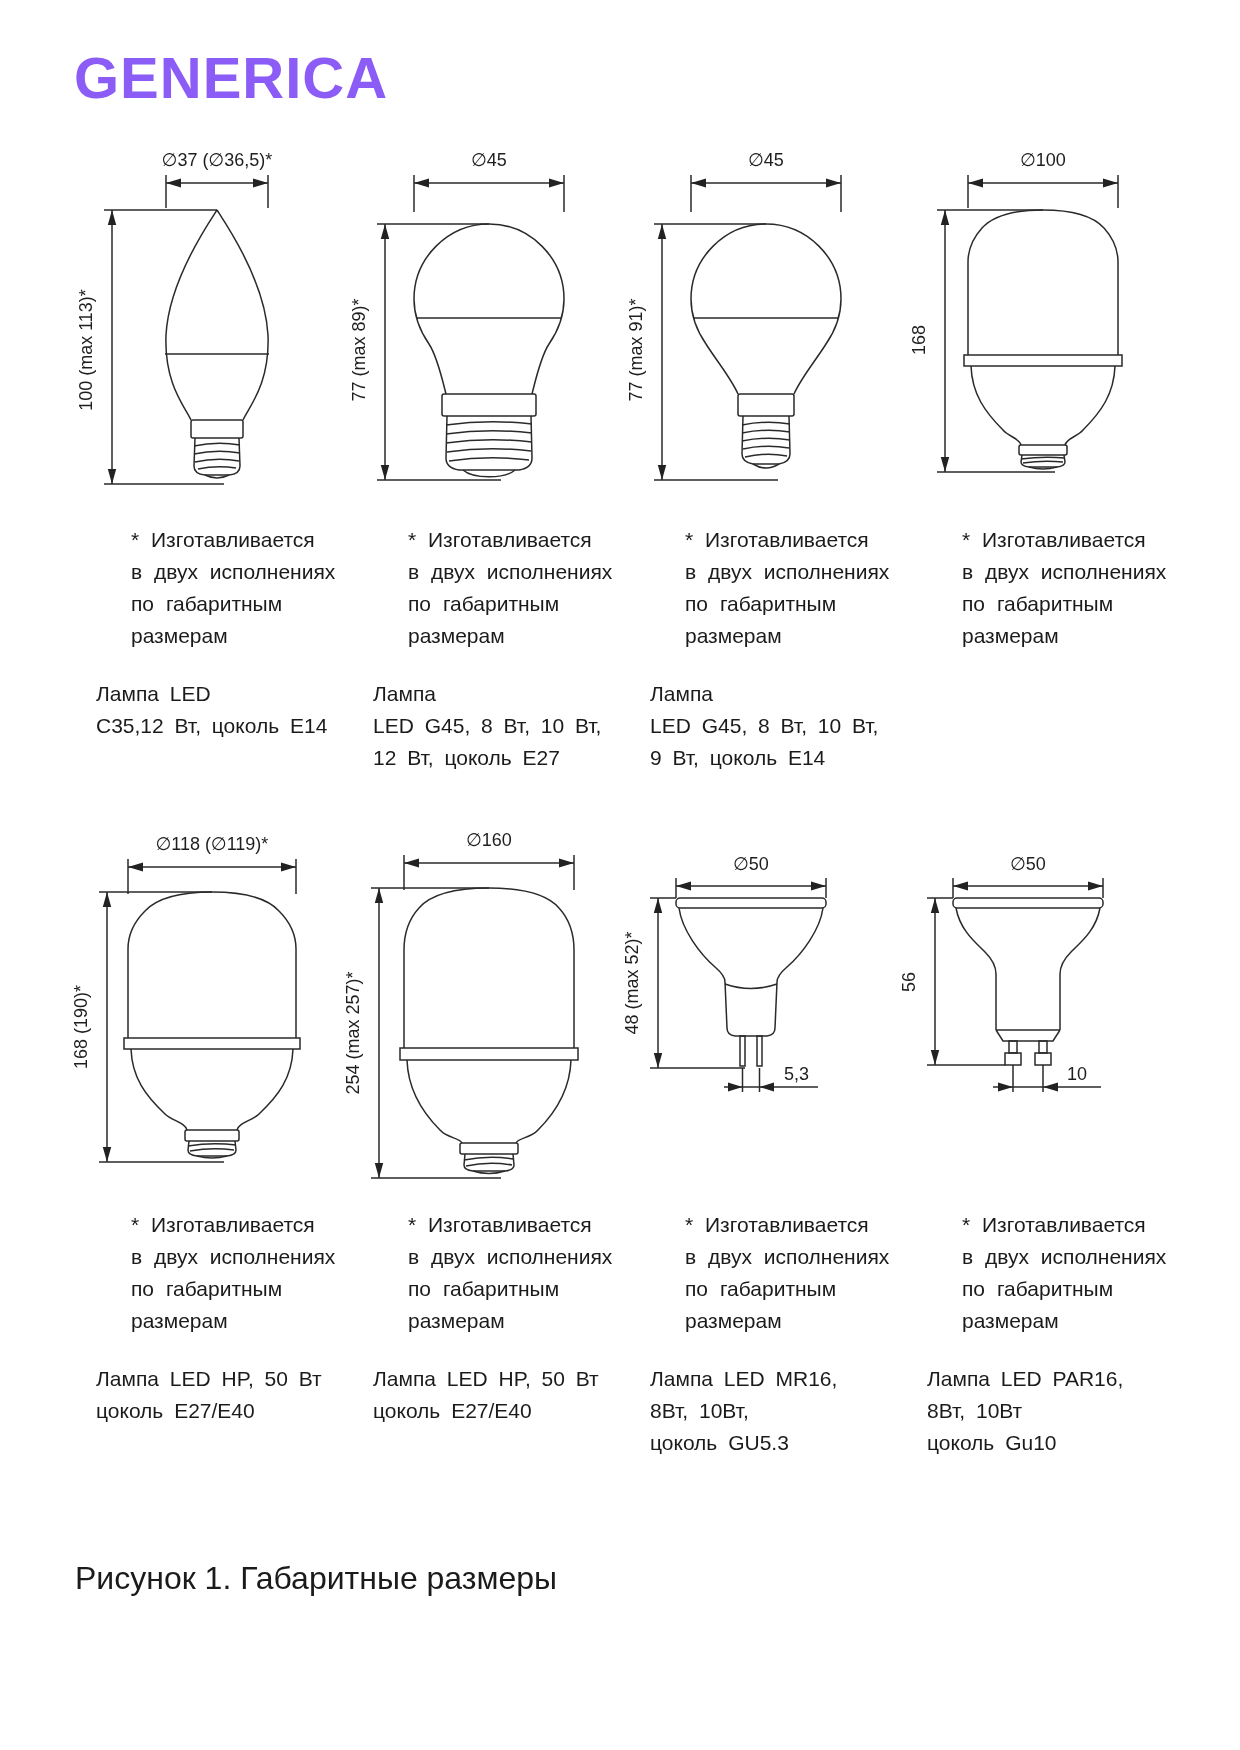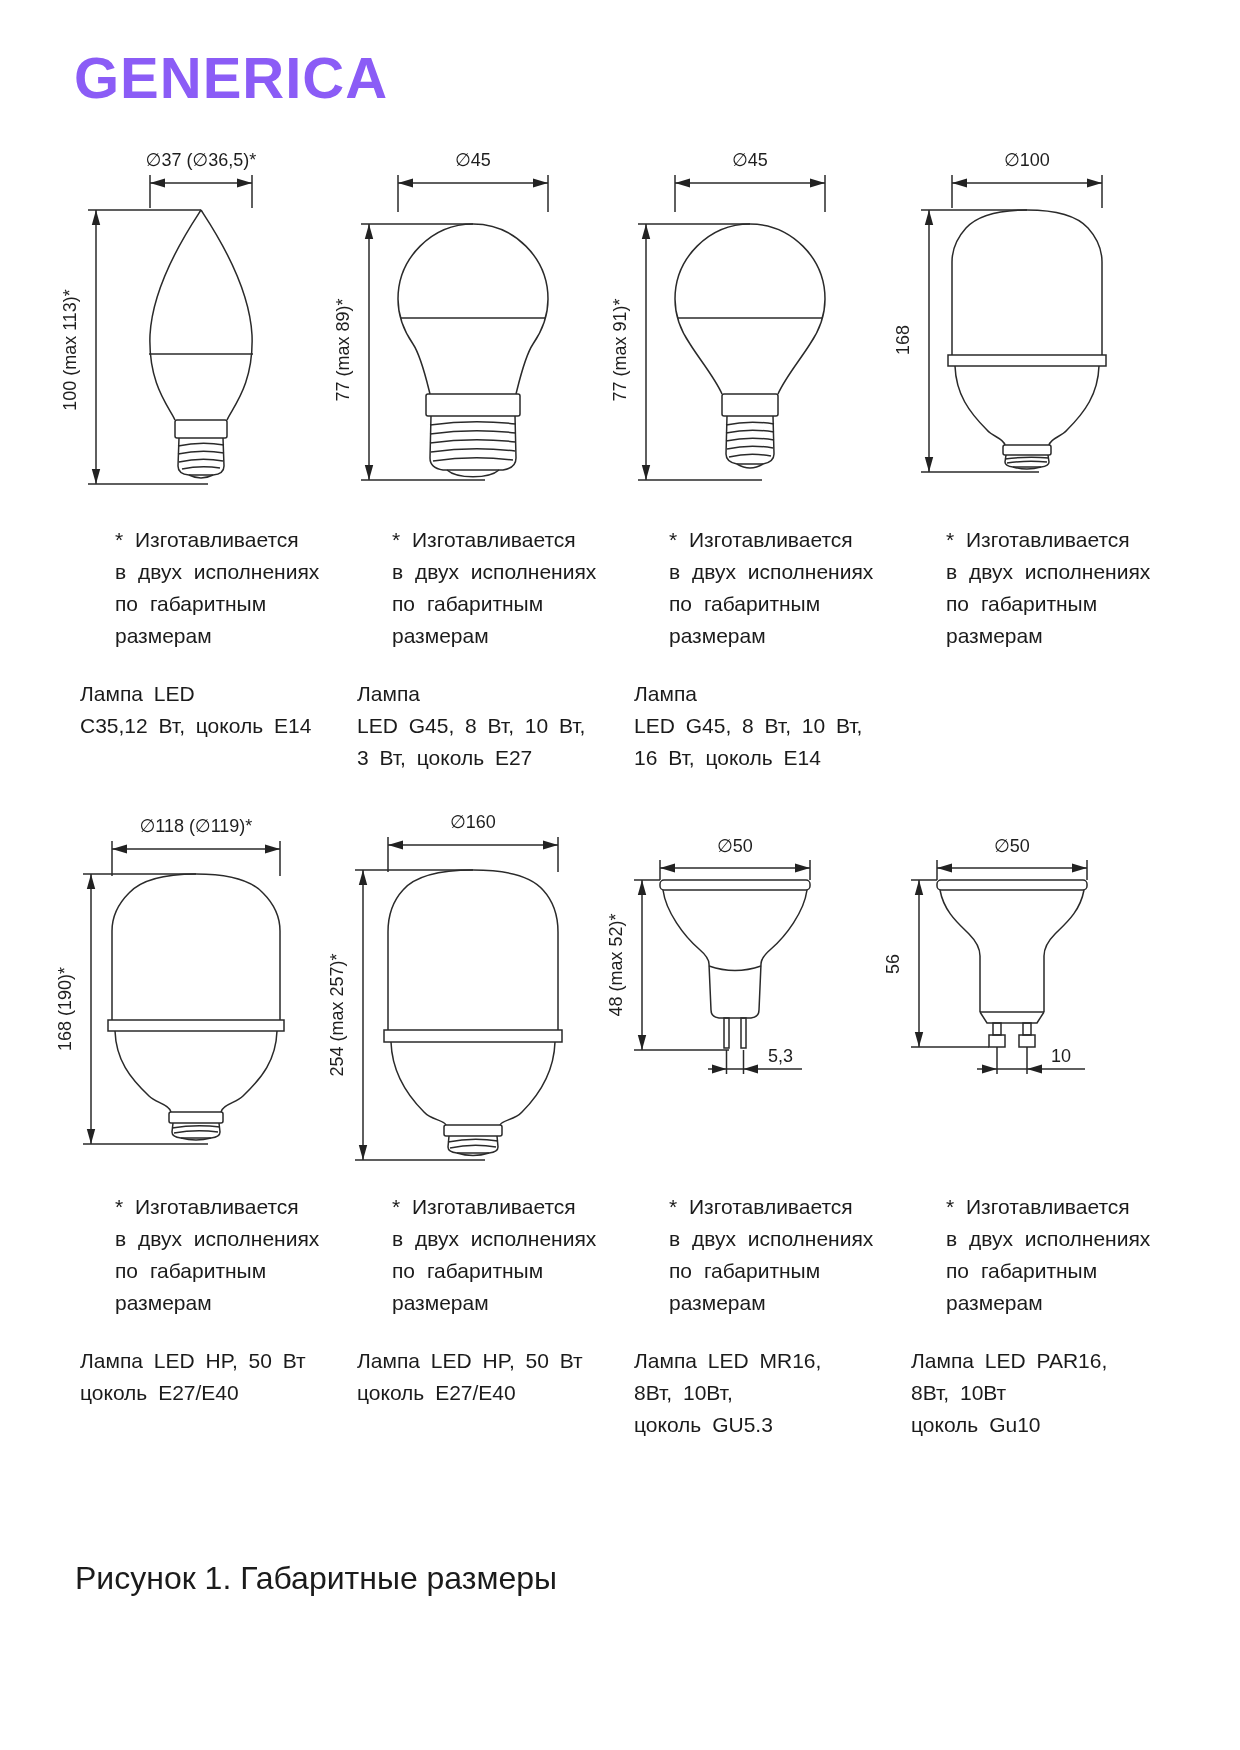--- a/index.html
+++ b/index.html
@@ -6,22 +6,22 @@
   body{
     width:1240px;height:1750px;background:#ffffff;position:relative;
     font-family:"Liberation Sans","DejaVu Sans",sans-serif;color:#1b1b1b;
     overflow:hidden;
   }
   .logo{
     position:absolute;left:74px;top:44px;
     font-size:58px;font-weight:900;letter-spacing:1px;color:#8b5cf6;
   }
   .grid{
-    position:absolute;left:46px;top:150px;
-    display:grid;grid-template-columns:repeat(4,277px);row-gap:38px;
+    position:absolute;left:62px;top:150px;
+    display:grid;grid-template-columns:repeat(4,277px);row-gap:56px;
   }
   .cell{width:277px;}
   .draw{display:block;}
   .draw line, .draw path, .draw rect{
     stroke:#2a2a2a;stroke-width:1.5;fill:none;
   }
   .draw polygon{fill:#222;stroke:none;}
   .draw text{
     font-family:"Liberation Sans","DejaVu Sans",sans-serif;
     font-size:18px;fill:#1e1e1e;stroke:none;
@@ -107,21 +107,21 @@
     </svg>
     <div class="footnote">
       <div class="fn-line">* Изготавливается</div>
       <div class="fn-line">в двух исполнениях</div>
       <div class="fn-line">по габаритным</div>
       <div class="fn-line">размерам</div>
     </div>
     <div class="lamp-label">
       <div class="lbl-line">Лампа</div>
       <div class="lbl-line">LED G45, 8 Вт, 10 Вт,</div>
-      <div class="lbl-line">3 Вт, цоколь E27</div>
+      <div class="lbl-line">12 Вт, цоколь E27</div>
     </div>
   </div>
 
   <div class="cell">
     <svg class="draw" width="270" height="350" viewBox="0 0 270 350">
       <text x="150" y="16" text-anchor="middle">∅45</text>
       <line x1="75" y1="25" x2="75" y2="62"></line>
         <line x1="225" y1="25" x2="225" y2="62"></line>
       <line x1="75" y1="33" x2="225" y2="33"></line>
       <polygon points="75,33 90,28.5 90,37.5"></polygon>
@@ -146,21 +146,21 @@
     </svg>
     <div class="footnote">
       <div class="fn-line">* Изготавливается</div>
       <div class="fn-line">в двух исполнениях</div>
       <div class="fn-line">по габаритным</div>
       <div class="fn-line">размерам</div>
     </div>
     <div class="lamp-label">
       <div class="lbl-line">Лампа</div>
       <div class="lbl-line">LED G45, 8 Вт, 10 Вт,</div>
-      <div class="lbl-line">16 Вт, цоколь E14</div>
+      <div class="lbl-line">9 Вт, цоколь E14</div>
     </div>
   </div>
 
   <div class="cell">
     <svg class="draw" width="270" height="350" viewBox="0 0 270 350">
       <text x="150" y="16" text-anchor="middle">∅100</text>
       <line x1="75" y1="25" x2="75" y2="58"></line>
         <line x1="225" y1="25" x2="225" y2="58"></line>
       <line x1="75" y1="33" x2="225" y2="33"></line>
       <polygon points="75,33 90,28.5 90,37.5"></polygon>

